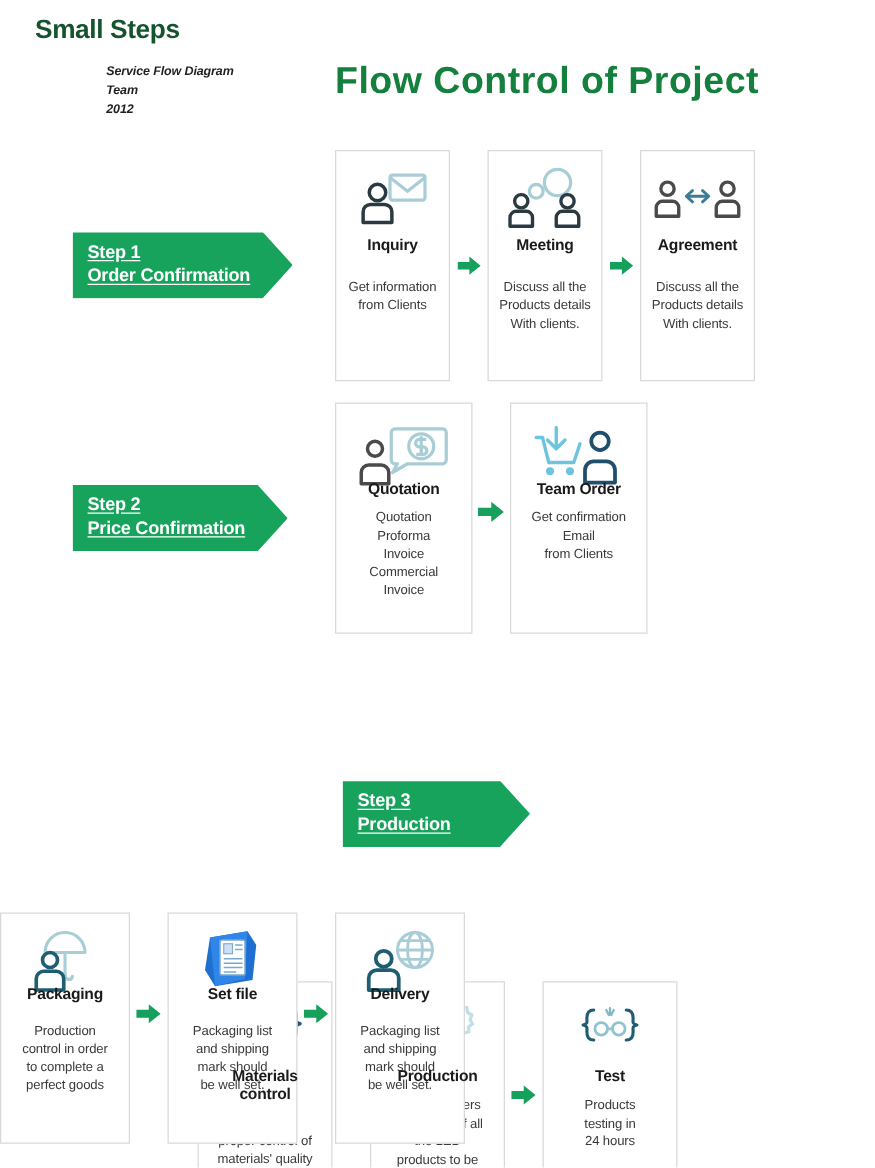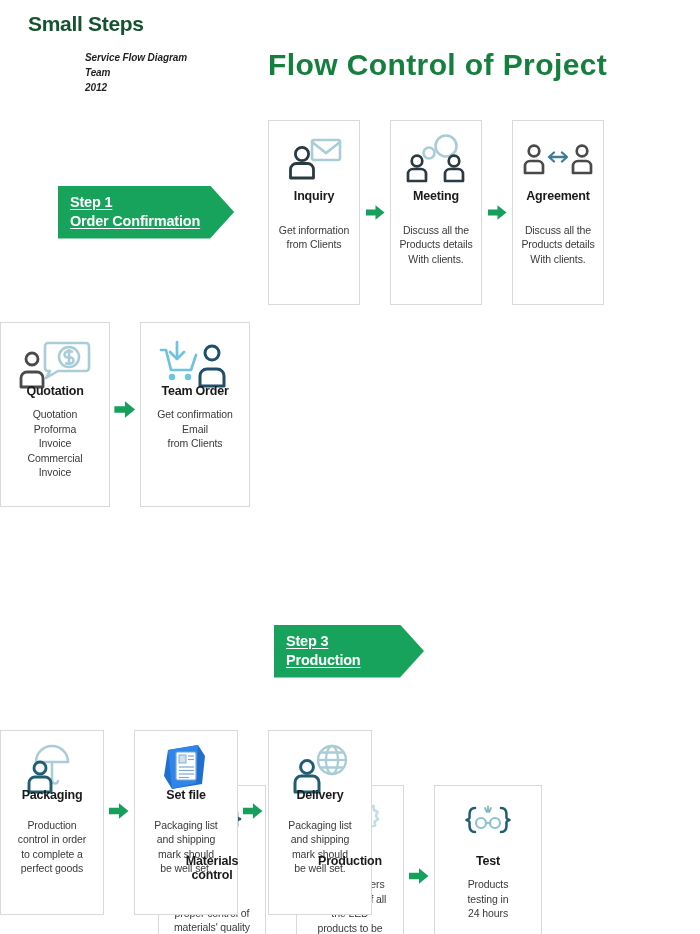--- a/index.html
+++ b/index.html
@@ -193,20 +193,26 @@
         </div>
         <div class="card-title">Agreement</div>
         <div class="card-desc" style="white-space:pre-line">Discuss all the
 Products details
 With clients.</div>
       </div>
     </div>
   </div>
 
   <div class="row" id="row2" style="height:205px;">
+    <div class="step-banner-wrap">
+      <div class="step-banner">
+        <div class="step-line">Step 2</div>
+        <div class="step-line">Price Confirmation</div>
+      </div>
+    </div>
     <div class="cards" style="height:185px;align-items:flex-start;">
 
       <div class="card" style="height:185px;">
         <div class="card-icon overlap">
           <svg width="78" height="56" viewBox="0 0 78 56">
             <g fill="none" stroke="#a9cdd6" stroke-width="2.6" stroke-linejoin="round">
               <path d="M36 6 h34 a3 3 0 0 1 3 3 v22 a3 3 0 0 1 -3 3 h-28 l-12 7 l4 -7 h-2 a3 3 0 0 1 -3 -3 V9 a3 3 0 0 1 3 -3 z"></path>
               <circle cx="53" cy="20" r="10"></circle>
               <path d="M57 14.5h-5.5a3 3 0 0 0 0 6h3a3 3 0 0 1 0 6H49M53 12v16"></path>
             </g>

